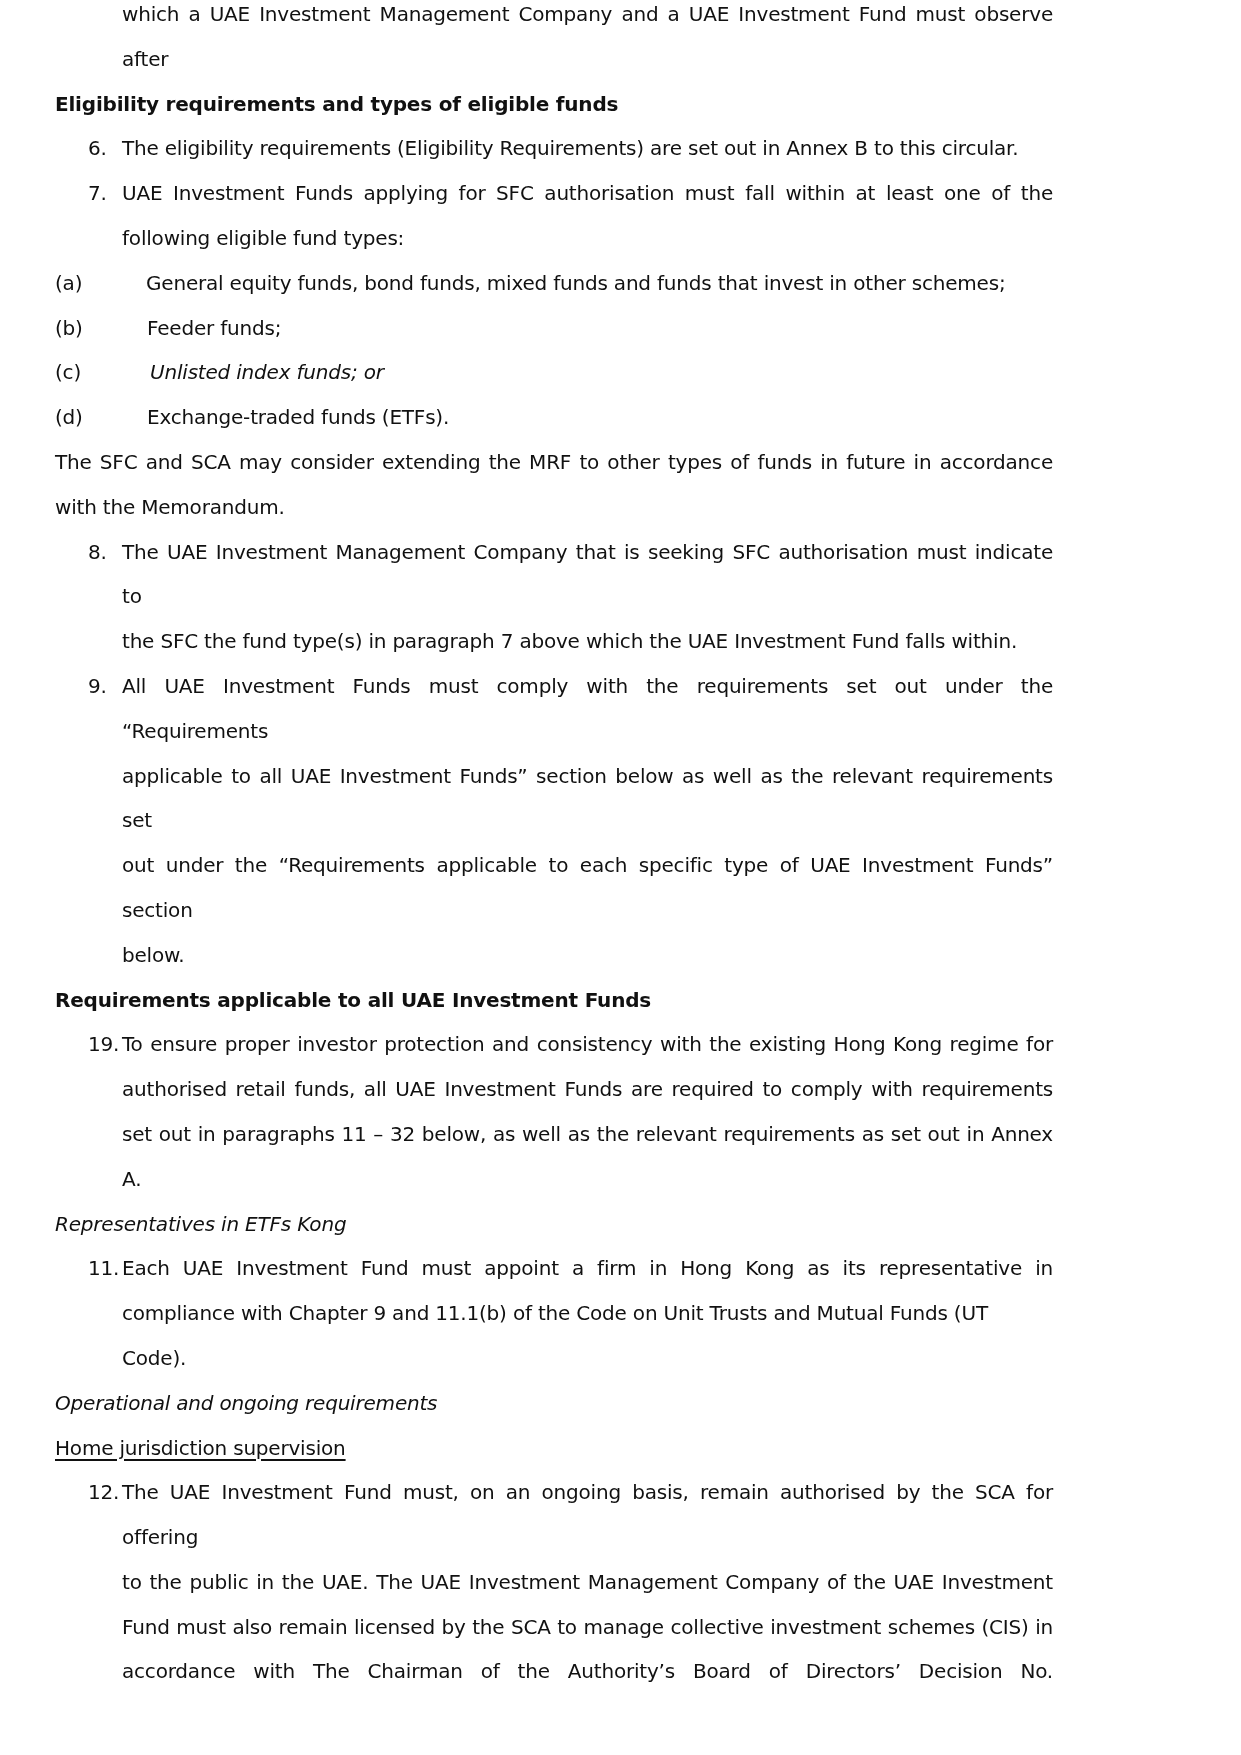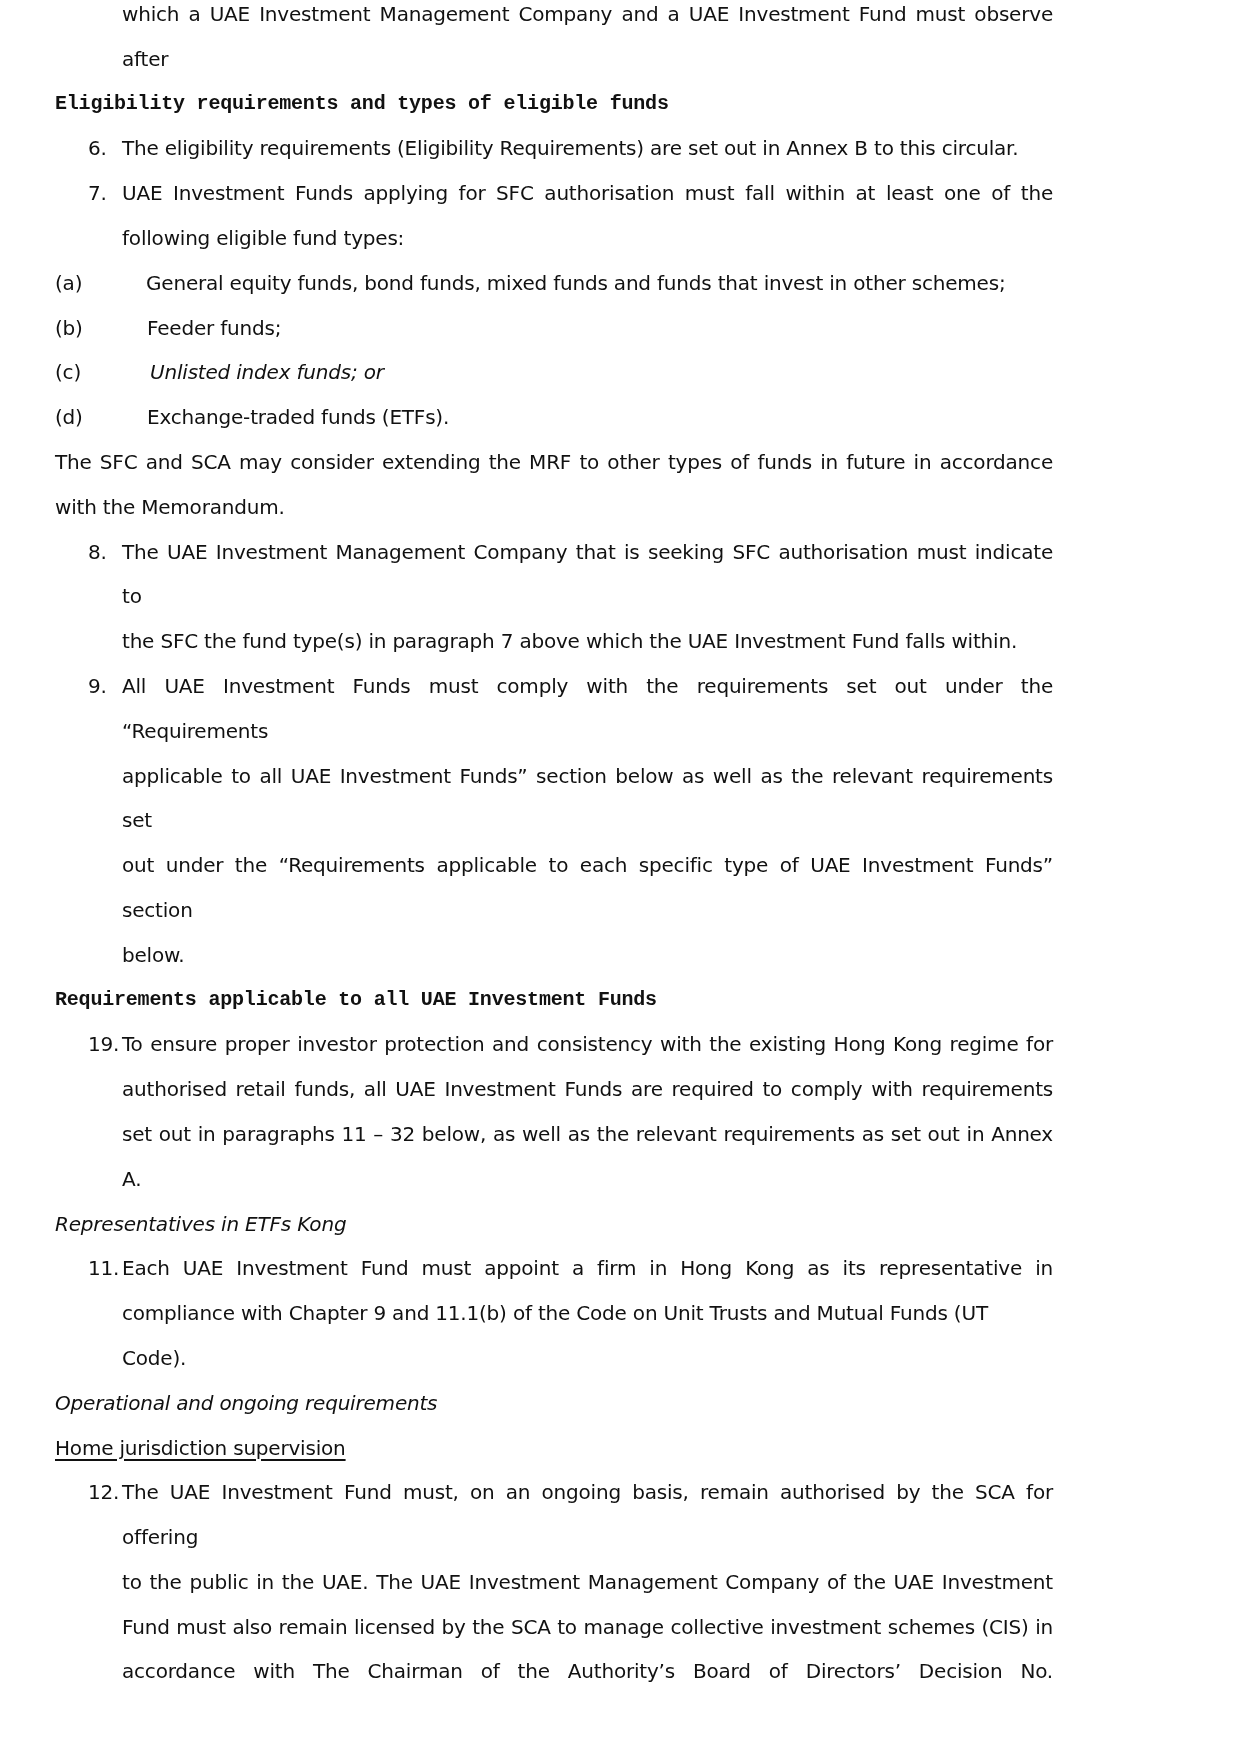--- a/index.html
+++ b/index.html
@@ -23,21 +23,20 @@
       font-size: 20px;
       line-height: 44.8px;
       letter-spacing: -0.2px;
     }
     .line {
       display: block;
       white-space: nowrap;
     }
     .heading-bold {
       font-weight: bold;
-      font-family: Liberation Mono, monospace;
     }
     .heading-italic {
       font-style: italic;
     }
     .heading-underline {
       text-decoration: underline;
       text-underline-offset: 4px;
       margin-top: 25px;
     }
     .numbered {

